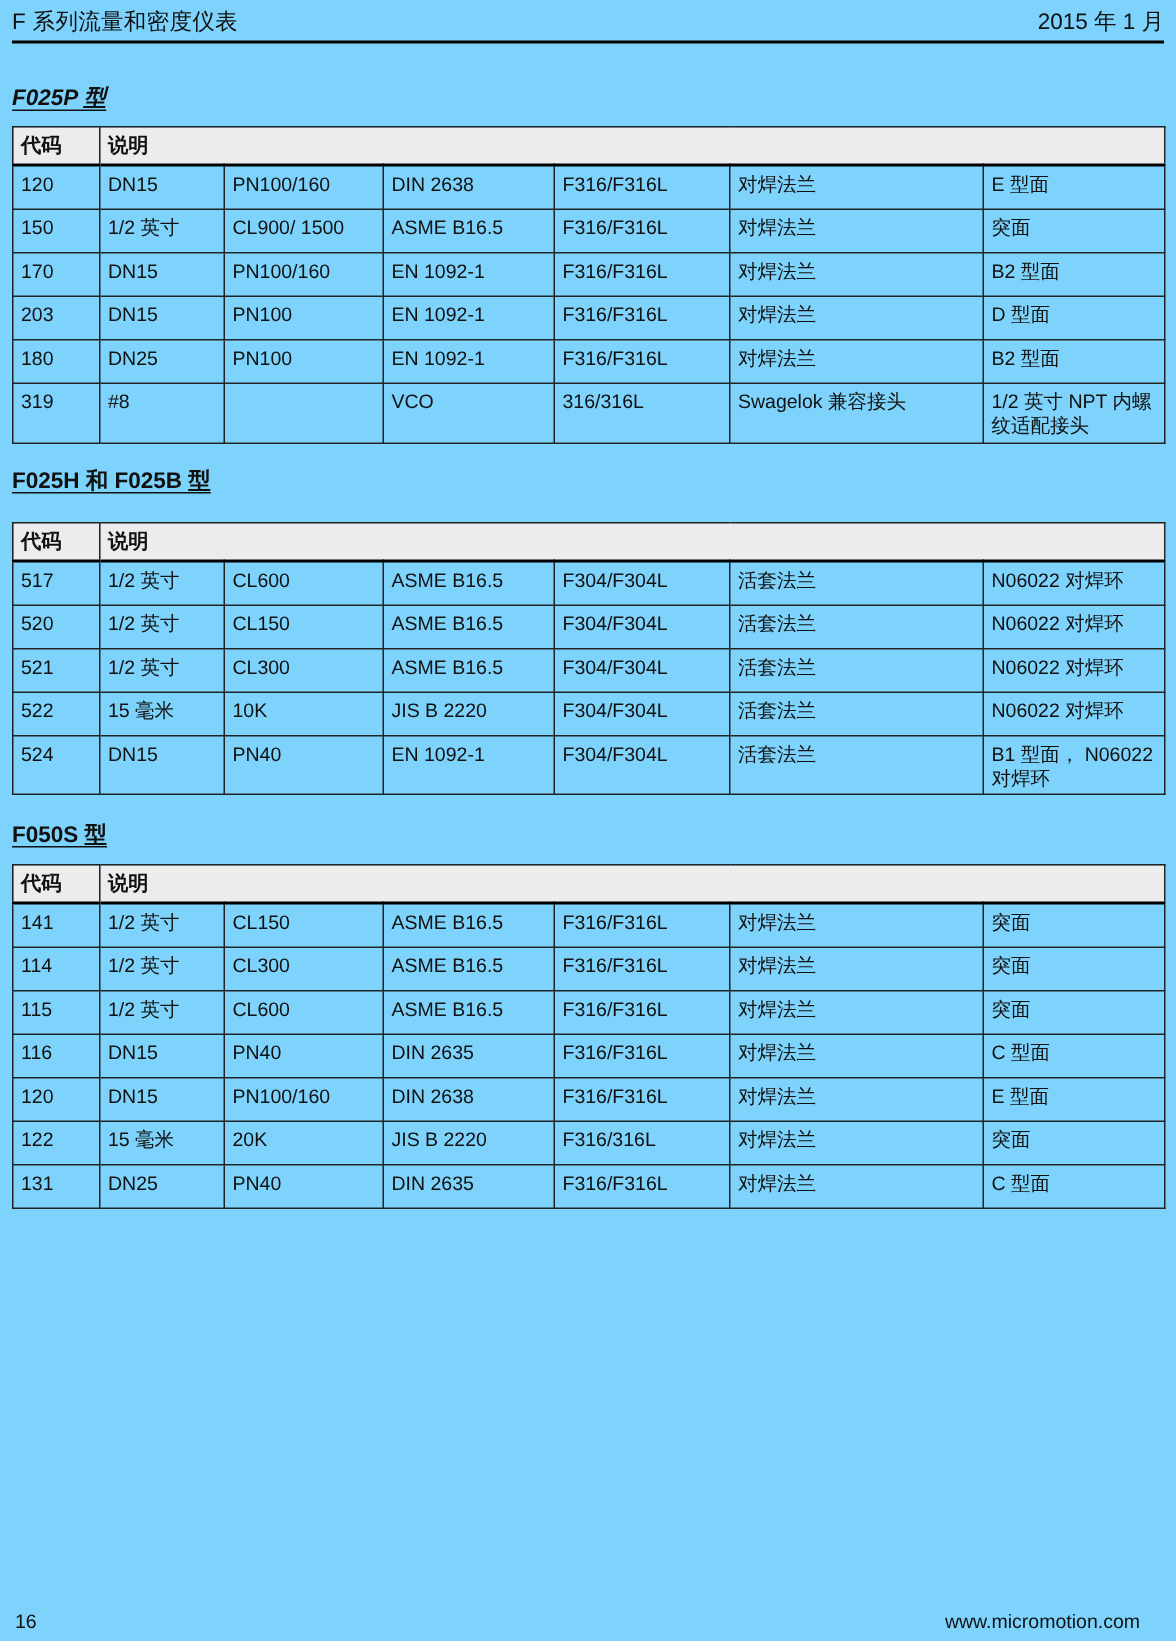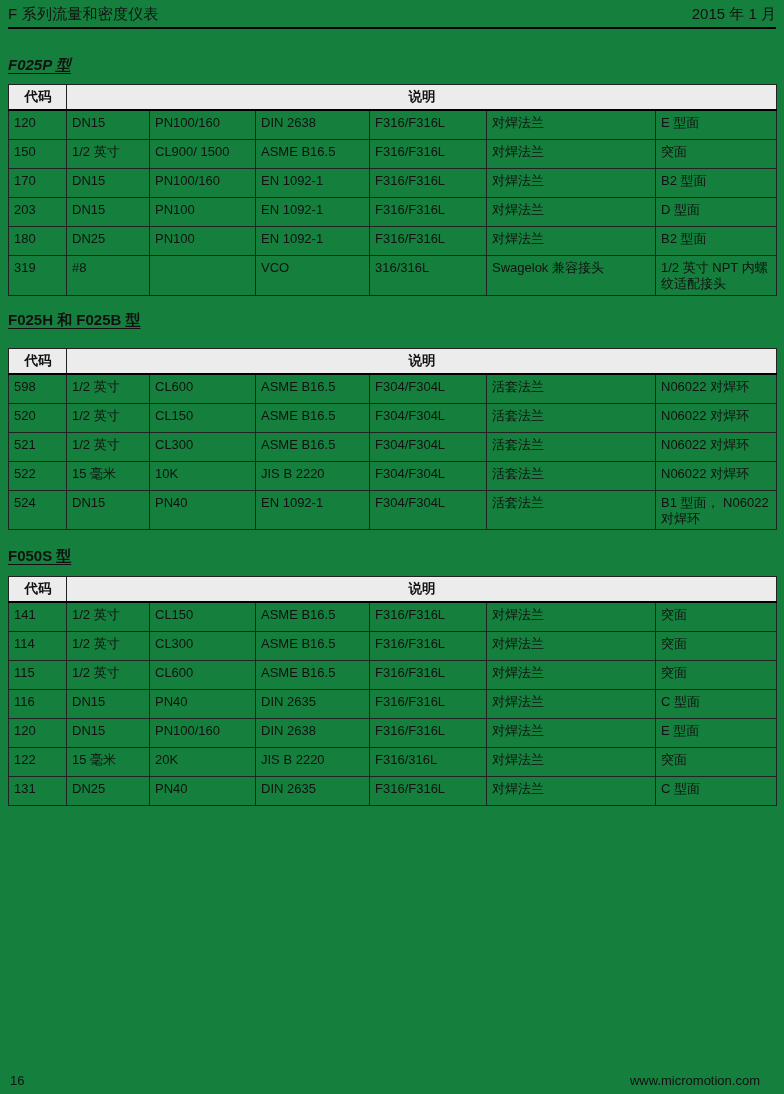--- a/index.html
+++ b/index.html
@@ -1,19 +1,19 @@
 <!DOCTYPE html>
 <html><head>
 <meta charset="utf-8">
 <style>
   html,body{margin:0;padding:0;background:#ffffff;}
   .page{
     position:relative;
     width:784px;height:1094px;
-    background:#15803d;
+    background:#7dd3fc;
     color:#111111;
     font-family:"Liberation Sans", sans-serif;
     overflow:hidden;
     box-sizing:border-box;
   }
   
   .doc-header{
     margin:0 8px;
     padding-top:5px;
     display:flex;
@@ -42,21 +42,21 @@
     width:768px;
     border-collapse:collapse;
     table-layout:fixed;
     font-size:13px;
   }
   table.spec, table.spec th, table.spec td{
     border:1px solid #222;
   }
   table.spec thead th{
     background:#ececec;
-    text-align:center;
+    text-align:left;
     font-weight:bold;
     height:20px;
     padding:2px 4px 2px 5px;
     border-bottom:2px solid #000;
     vertical-align:middle;
     font-size:13.5px;
   }
   table.spec tbody td{
     height:22px;
     padding:4px 4px 2px 5px;
@@ -174,21 +174,21 @@
           <col style="width:121px">
       </colgroup>
       <thead>
         <tr>
           <th>代码</th>
           <th colspan="6">说明</th>
         </tr>
       </thead>
       <tbody>
           <tr>
-            <td>598</td>
+            <td>517</td>
             <td>1/2 英寸</td>
             <td>CL600</td>
             <td>ASME B16.5</td>
             <td>F304/F304L</td>
             <td>活套法兰</td>
             <td>N06022 对焊环</td>
           </tr>
           <tr>
             <td>520</td>
             <td>1/2 英寸</td>

